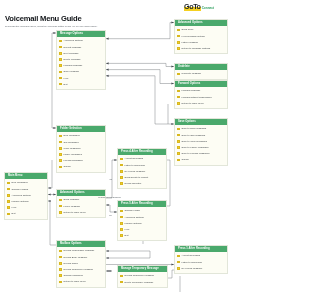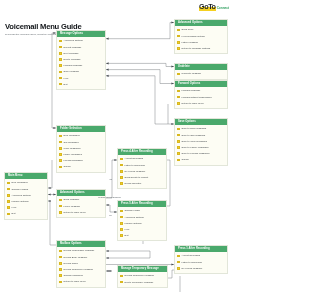--- a/index.html
+++ b/index.html
@@ -6,31 +6,31 @@
   body{
     width:232px;height:300px;
     background:#ffffff;
     font-family:"Liberation Sans", sans-serif;
     overflow:hidden;
     position:relative;
   }
   #stage{position:absolute;left:0;top:0;width:232px;height:300px;overflow:hidden;}
 
   
-  .hdr{position:absolute;left:5px;top:22px;width:150px;}
+  .hdr{position:absolute;left:5px;top:14px;width:150px;}
   .hdr-title{
     font-size:7.6px;font-weight:bold;color:#111418;
     letter-spacing:-0.2px;line-height:9px;margin:0;
   }
   .hdr-sub{
     font-size:2.3px;color:#5b6268;line-height:3.2px;margin-top:2px;
     letter-spacing:0.01px;
   }
   
-  .logo{position:absolute;right:3px;top:3px;display:flex;align-items:flex-start;gap:1px;}
+  .logo{position:absolute;right:18px;top:3px;display:flex;align-items:flex-start;gap:1px;}
   .logo-mark{font-size:7.2px;font-weight:bold;color:#1d2327;letter-spacing:-0.4px;line-height:8px;position:relative;}
   .logo-mark .hl{position:absolute;left:0;bottom:0.5px;width:100%;height:3.2px;background:#f5d020;z-index:-1;}
   .logo-word{font-size:3.1px;color:#2a9d5c;font-weight:bold;line-height:8px;margin-top:0.5px;}
 
   
   svg#wires{position:absolute;left:0;top:0;width:232px;height:300px;pointer-events:none;}
   svg#wires path,svg#wires line{stroke:#6f7479;stroke-width:0.45;fill:none;}
   svg#wires .arw{fill:#4a4f54;}
 
   

